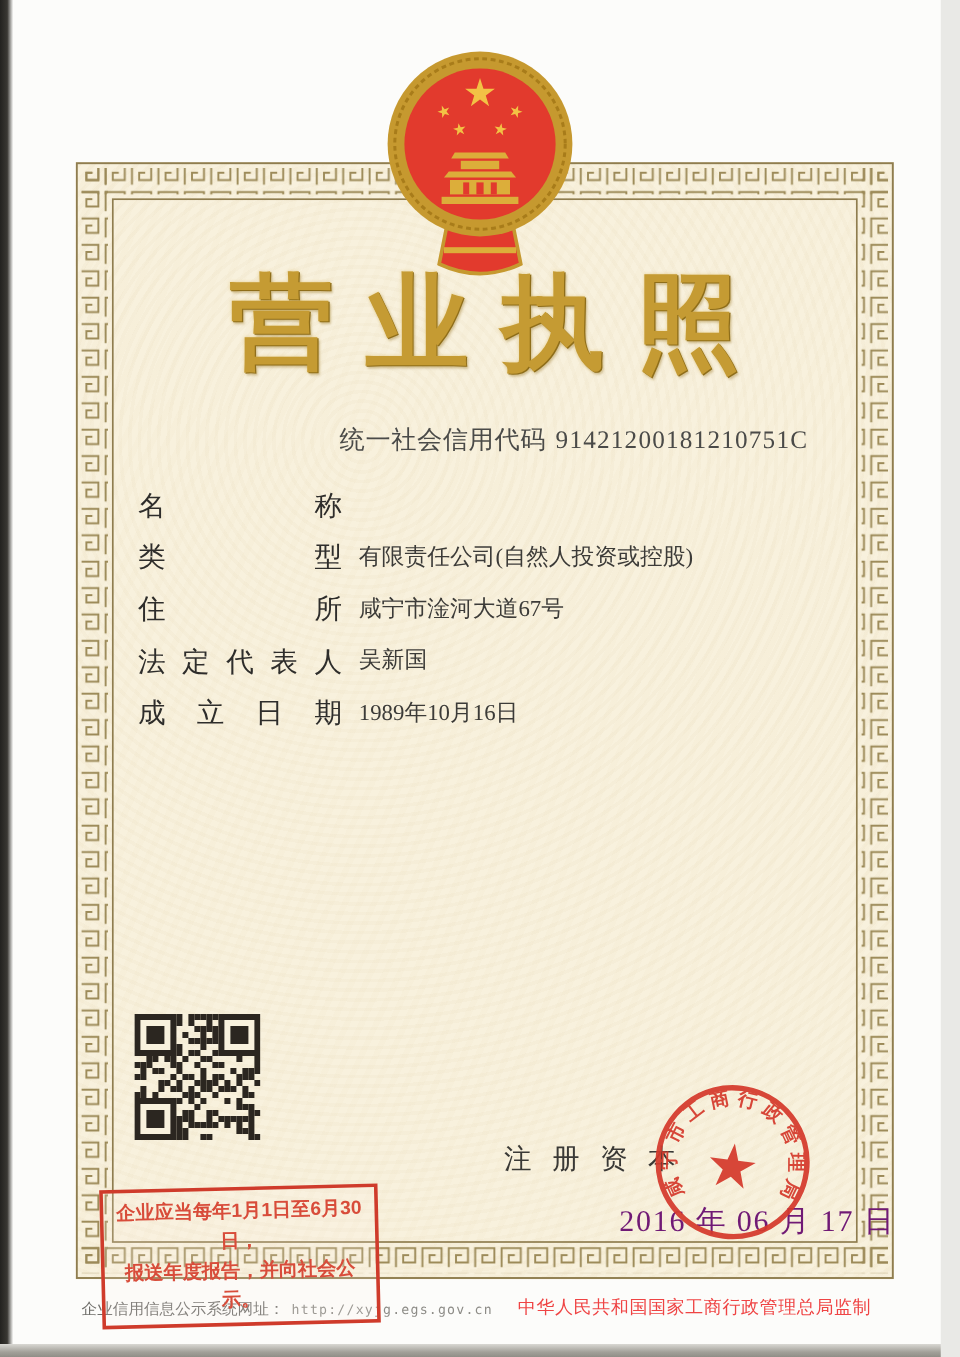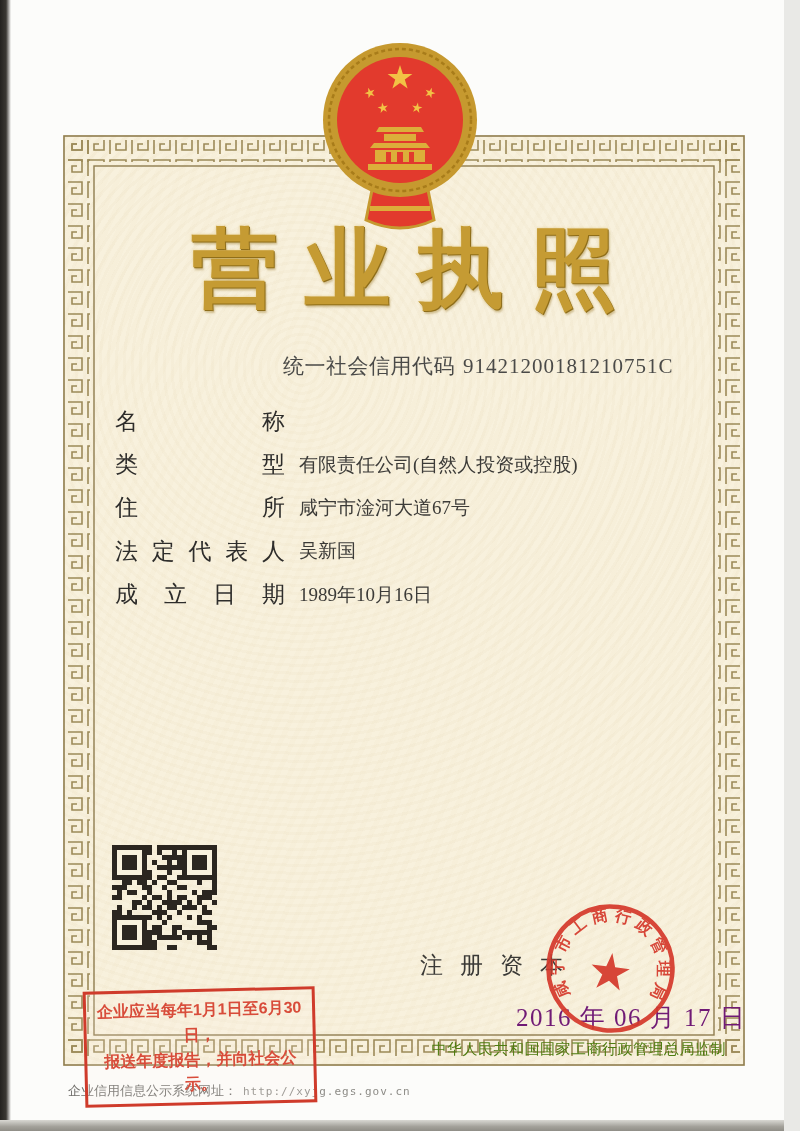--- a/index.html
+++ b/index.html
@@ -37,21 +37,21 @@
   .issue-date{position:absolute;left:516px;top:1001px;font-family:"Liberation Serif",serif;
     font-size:25px;color:#701a75;letter-spacing:1.5px;z-index:3;white-space:nowrap;}
   .seal{position:absolute;left:543px;top:901px;z-index:5;transform:rotate(7deg);opacity:0.93;}
   .notice-box{position:absolute;left:84px;top:989px;width:216px;padding:6px 5px 5px 5px;
     border:3px solid #cf3b2b;color:#d84c3a;font-weight:bold;font-size:16px;line-height:1.55;
     text-align:center;transform:rotate(-1.4deg);z-index:6;background:rgba(255,240,236,0.15);
     font-family:"Liberation Sans",sans-serif;}
   .footer-left{position:absolute;left:68px;top:1082px;z-index:3;color:#6f6e6a;font-size:13px;}
   .footer-left .url{font-family:"DejaVu Sans Mono",monospace;font-size:11px;color:#8d8c87;
     letter-spacing:1px;margin-left:6px;text-align:right;}
-  .footer-right{position:absolute;right:58px;top:1040px;z-index:3;color:#4d7c0f;font-size:15px;
+  .footer-right{position:absolute;right:58px;top:1080px;z-index:3;color:#ef4444;font-size:15px;
     font-family:"Liberation Serif",serif;letter-spacing:0.5px;}
 </style>
 </head>
 <body>
 
 <div class="scan">
 
   <div class="edge-left"></div>
   <div class="edge-bottom"></div>
 

